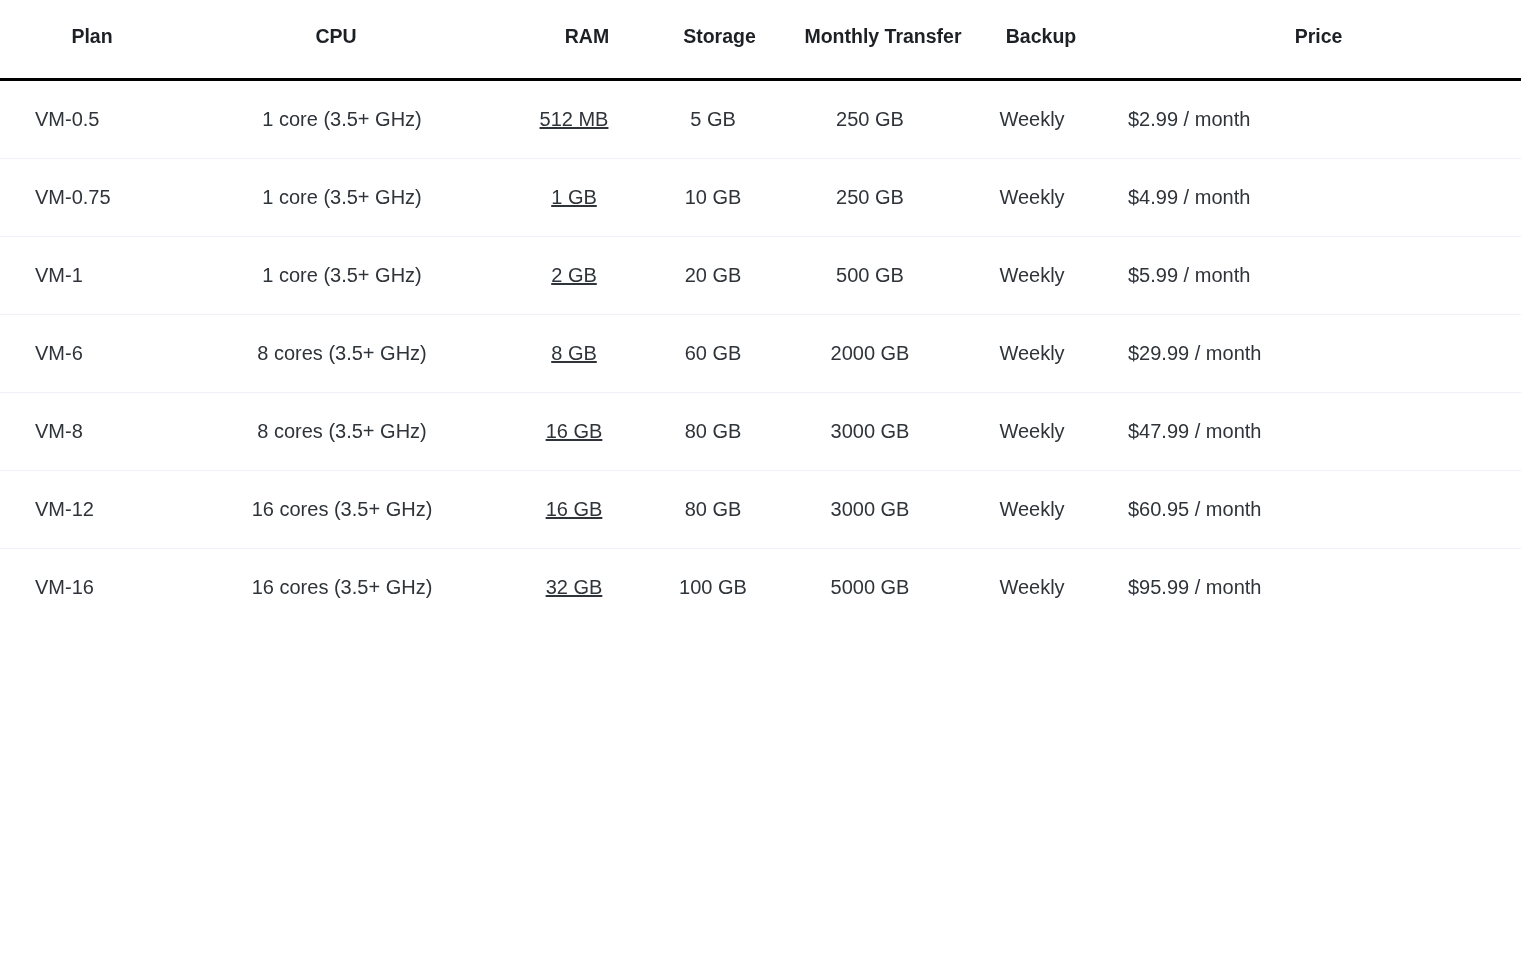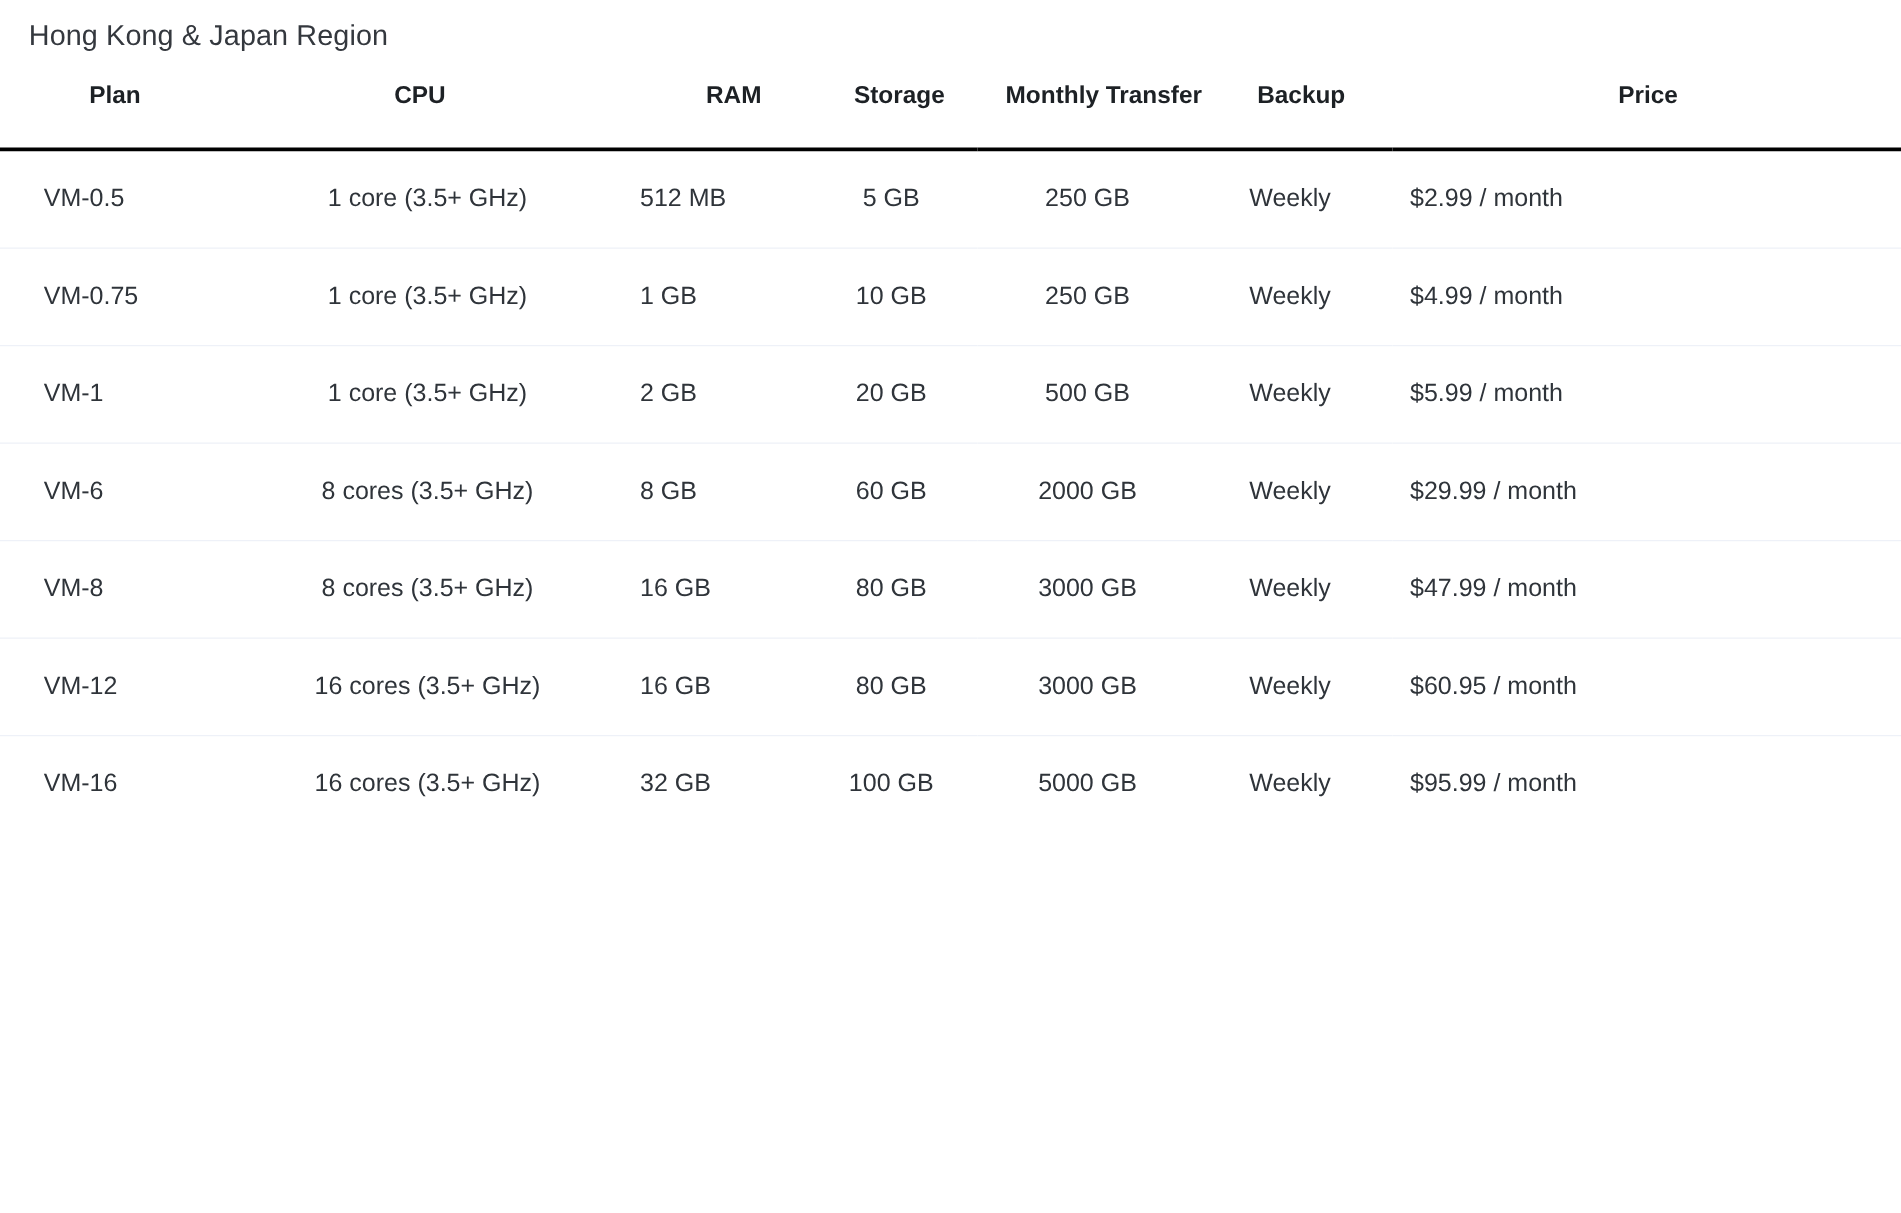--- a/index.html
+++ b/index.html
@@ -86,32 +86,31 @@
     border-bottom: 1px solid #eef1f8;
     white-space: nowrap;
   }
 
   tbody tr:last-child td {
     border-bottom: none;
   }
 
   td.v-plan     { padding-left: 35px; text-align: left; }
   td.v-cpu      { padding-left: 12px; text-align: center; margin-top: 24px; }
-  td.v-ram      { padding-right: 16px; }
+  td.v-ram      { text-align: center; padding-right: 16px; text-decoration: underline; }
   td.v-storage  { text-align: center; padding-right: 8px; }
   td.v-transfer { text-align: center; padding-right: 6px; }
   td.v-backup   { text-align: center; padding-right: 14px; }
   td.v-price    { text-align: left;   padding-left: 14px; }
 </style>
 </head>
 <body>
 
 <div class="page">
 
-  <h1 class="region-title">Hong Kong &amp; Japan Region</h1>
 
   <div class="table-wrap">
     <table class="pricing">
       <colgroup>
         <col class="c-plan">
         <col class="c-cpu">
         <col class="c-ram">
         <col class="c-storage">
         <col class="c-transfer">
         <col class="c-backup">

